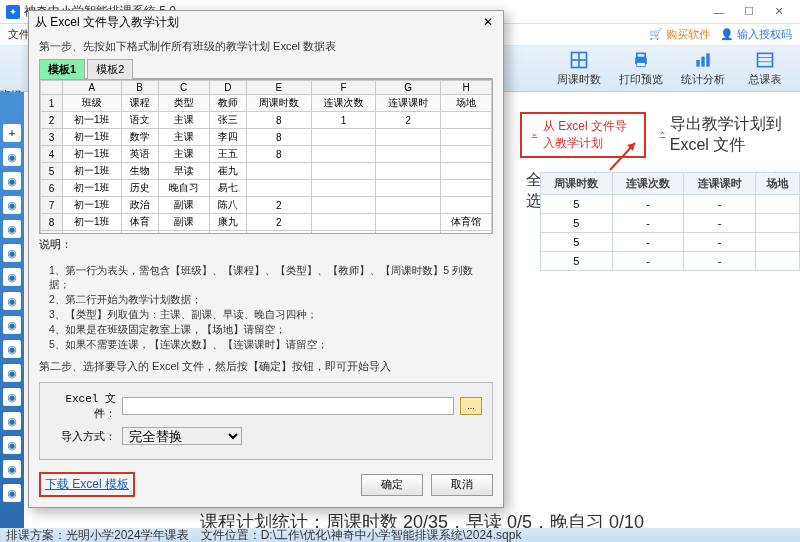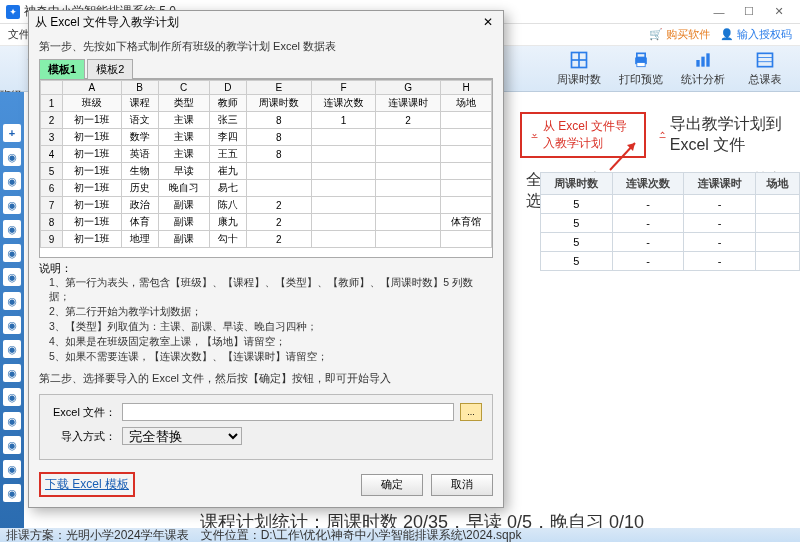--- a/index.html
+++ b/index.html
@@ -67,27 +67,27 @@
 .tab.active { background: #86efac; font-weight: bold; text-align: center; }
 
 
 .gridwrap { border: 1px solid #aaa; height: 186px; overflow: auto; background: #fff; }
 table.grid { border-collapse: collapse; width: 100%; font-size: 10px; }
 table.grid th, table.grid td { border: 1px solid #ccc; padding: 1px 3px; text-align: center; height: 14px; white-space: nowrap; }
 table.grid th { background: #f3f3f3; font-weight: normal; }
 table.grid .rowhdr { background: #f3f3f3; width: 22px; }
 
 
-.notes { margin: 0 0 4px 10px; }
+.notes { margin: 12px 0 4px 10px; }
 .notes li { list-style: none; margin-bottom: 1px; color: #333; font-size: 10.5px; }
 
 
 .step2box { border: 1px solid #bbb; padding: 8px 10px; margin-top: 4px; background: #f0f0f0; }
 .frow { display: flex; align-items: center; margin-bottom: 6px; gap: 6px; }
-.frow label { width: 66px; text-align: right; }
+.frow label { width: 66px; text-align: right; font-family: Liberation Mono, monospace; }
 .frow input[type=text] { flex: 1; height: 18px; border: 1px solid #aaa; background: #fff; padding: 0 3px; }
 .browse { width: 22px; height: 18px; background: #ffe9a8; border: 1px solid #b89a3a; cursor: pointer; display: flex; align-items: center; justify-content: center; font-size: 9px; }
 .frow select { height: 18px; border: 1px solid #aaa; padding: 0 2px; width: 120px; }
 
 
 .dlg-bottom { display: flex; align-items: center; padding: 6px 10px 10px; }
 .dlink { color: #1a5fb4; text-decoration: underline; border: 2px solid #d93025; padding: 2px 4px; cursor: pointer; font-size: 12px; }
 .dlg-bottom .sp { flex: 1; }
 .dlgbtn { width: 62px; height: 22px; border: 1px solid #999; background: linear-gradient(#fff,#e4e4e4); cursor: pointer; margin-left: 8px; font-size: 11px; }
 

